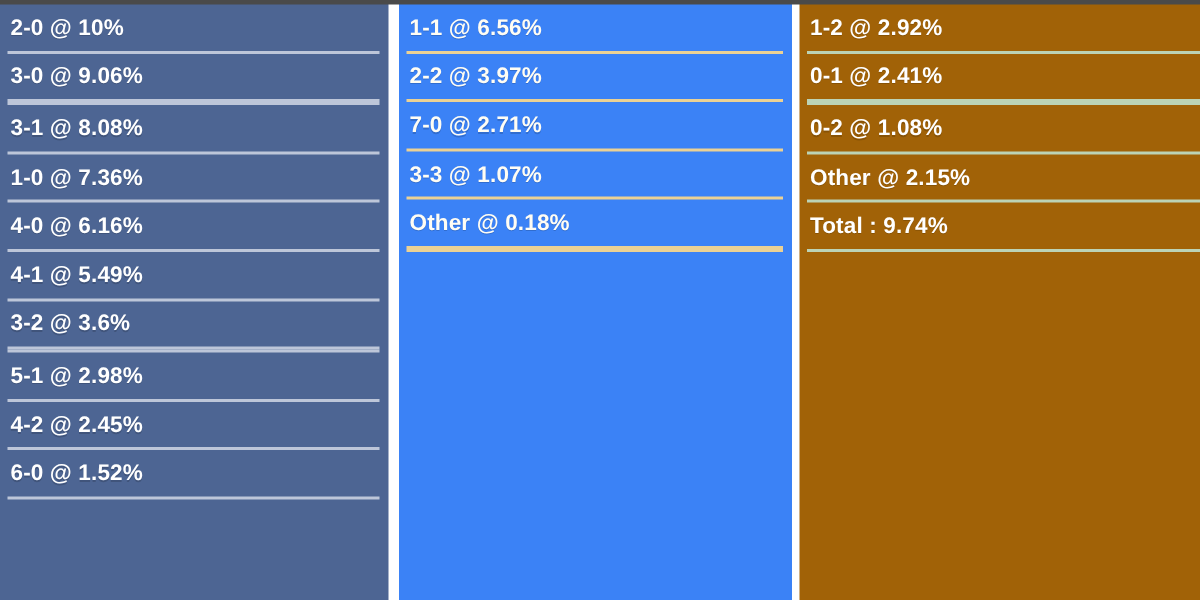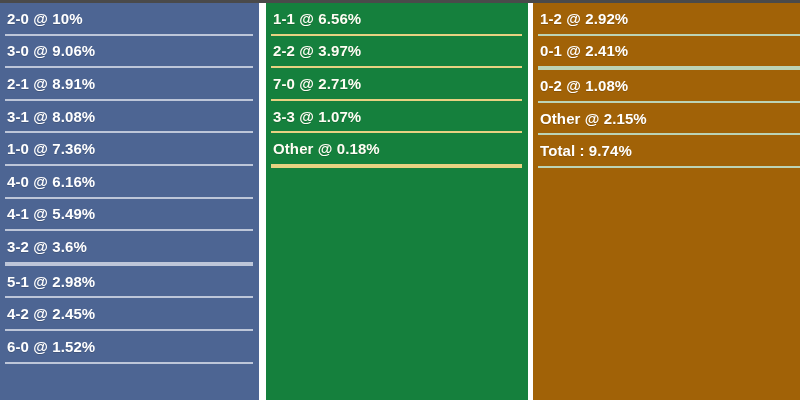--- a/index.html
+++ b/index.html
@@ -34,21 +34,21 @@
   .column {
     position: relative;
     height: 400px;
     padding-top: 3px;
     overflow: hidden;
     flex: 0 0 auto;
   }
 
   .col-home   { width: 259px; background: #4d6593; }
   .gap-a      { width: 7px;  background: #ffffff; flex: 0 0 auto; }
-  .col-draw   { width: 262px; background: #15803d; }
+  .col-draw   { width: 262px; background: #3b82f6; }
   .gap-b      { width: 5px;  background: #ffffff; flex: 0 0 auto; }
   .col-away   { width: 273px; background: #a16207; }
 
   .rows { display: block; }
 
   .row {
     position: relative;
     height: 30.6px;
     display: flex;
     align-items: center;
@@ -86,23 +86,20 @@
   <div class="column col-home">
     <div class="rows">
         <div class="row">
           <span class="row-label">2-0 @ 10%</span>
         </div>
         <div class="sep"></div>
         <div class="row">
           <span class="row-label">3-0 @ 9.06%</span>
         </div>
         <div class="sep"></div>
-        <div class="row">
-          <span class="row-label">2-1 @ 8.91%</span>
-        </div>
         <div class="sep"></div>
         <div class="row">
           <span class="row-label">3-1 @ 8.08%</span>
         </div>
         <div class="sep"></div>
         <div class="row">
           <span class="row-label">1-0 @ 7.36%</span>
         </div>
         <div class="sep"></div>
         <div class="row">

